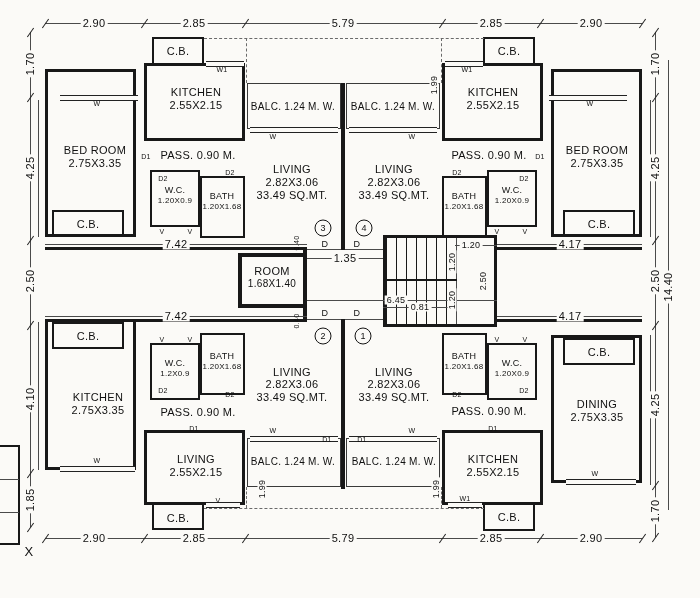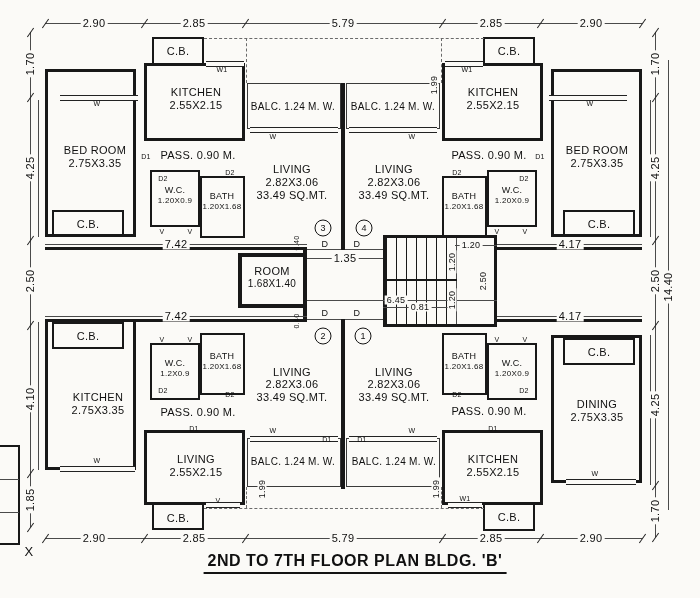--- a/index.html
+++ b/index.html
@@ -289,14 +289,13 @@
   <span class="L s7" style="left:190px;top:339px">V</span>
   <span class="L s7" style="left:497px;top:339px">V</span>
   <span class="L s7" style="left:525px;top:339px">V</span>
   <span class="L s7" style="left:218px;top:500px">V</span>
 
   <div class="room b2" style="left:-4px;top:445px;width:24px;height:100px"></div>
   <div class="tline" style="left:0px;top:479px;width:19px;height:1px"></div>
   <div class="tline" style="left:0px;top:512px;width:19px;height:1px"></div>
   <span class="L" style="left:29px;top:551px;font-size:13px">X</span>
 
-  <span class="title" style="left:355px;top:563px">2ND TO 7TH  FLOOR PLAN BLDG. 'B'</span>
 </div>
 
 </body></html>

